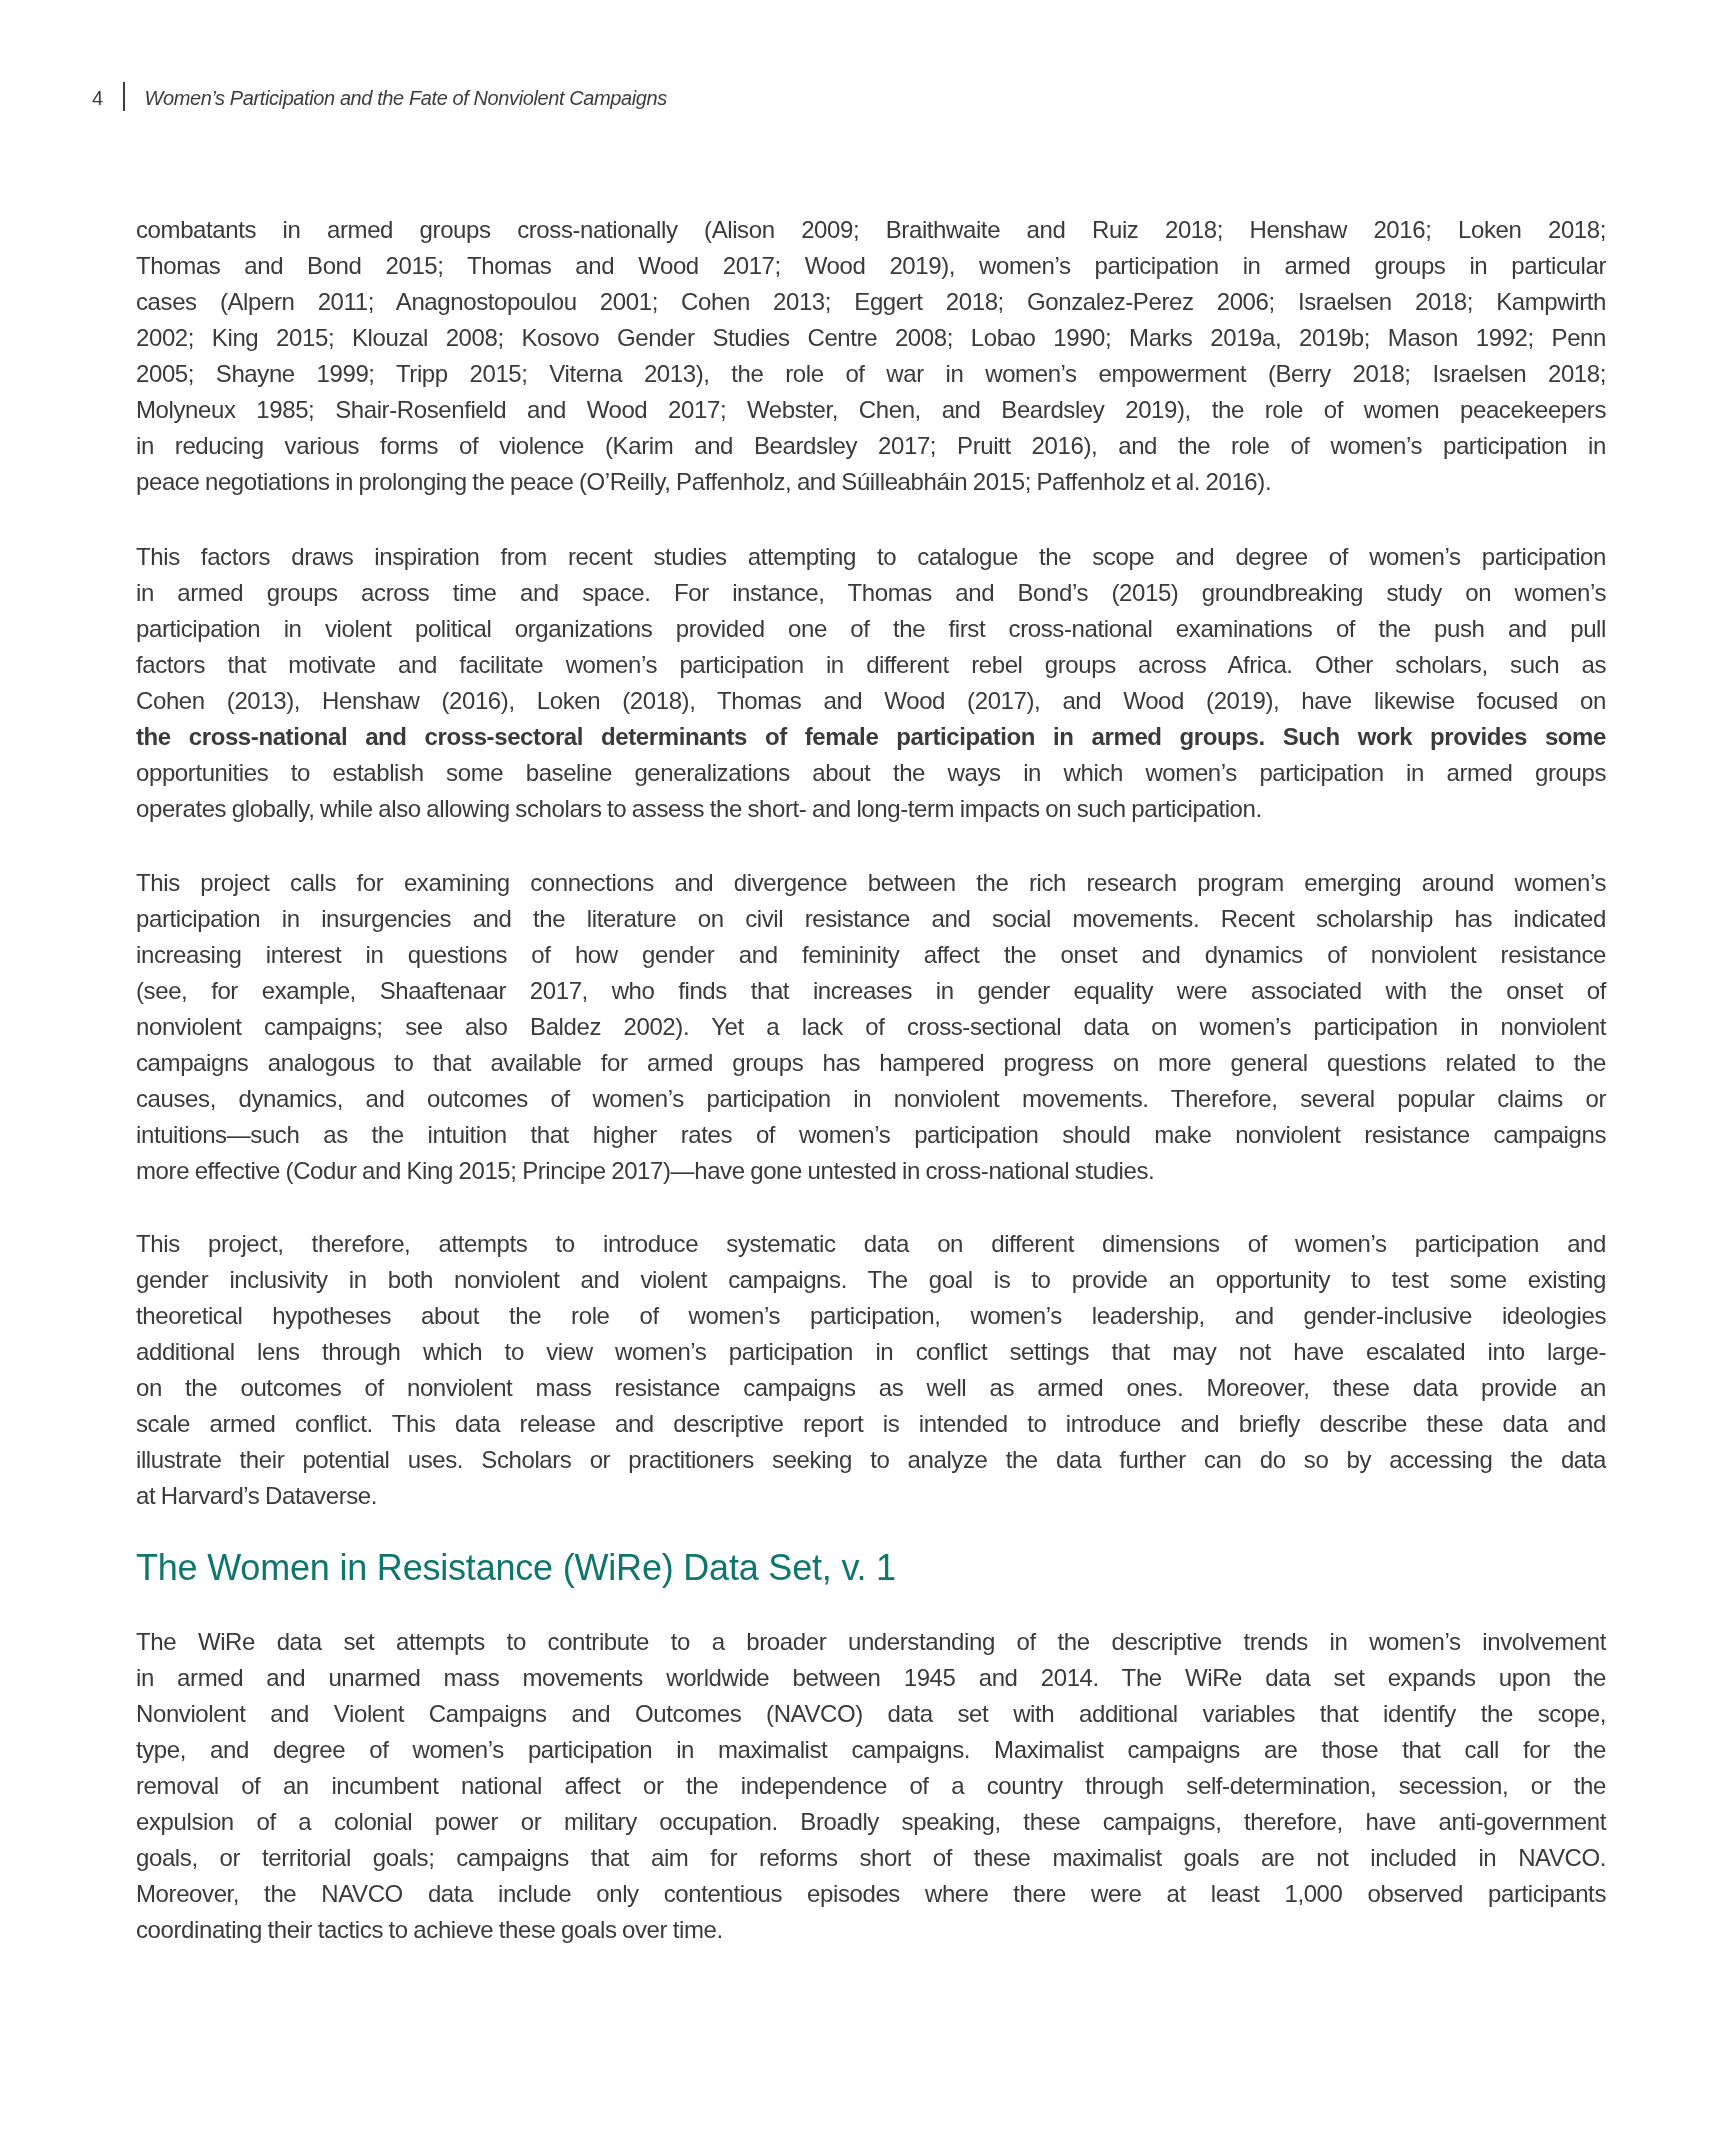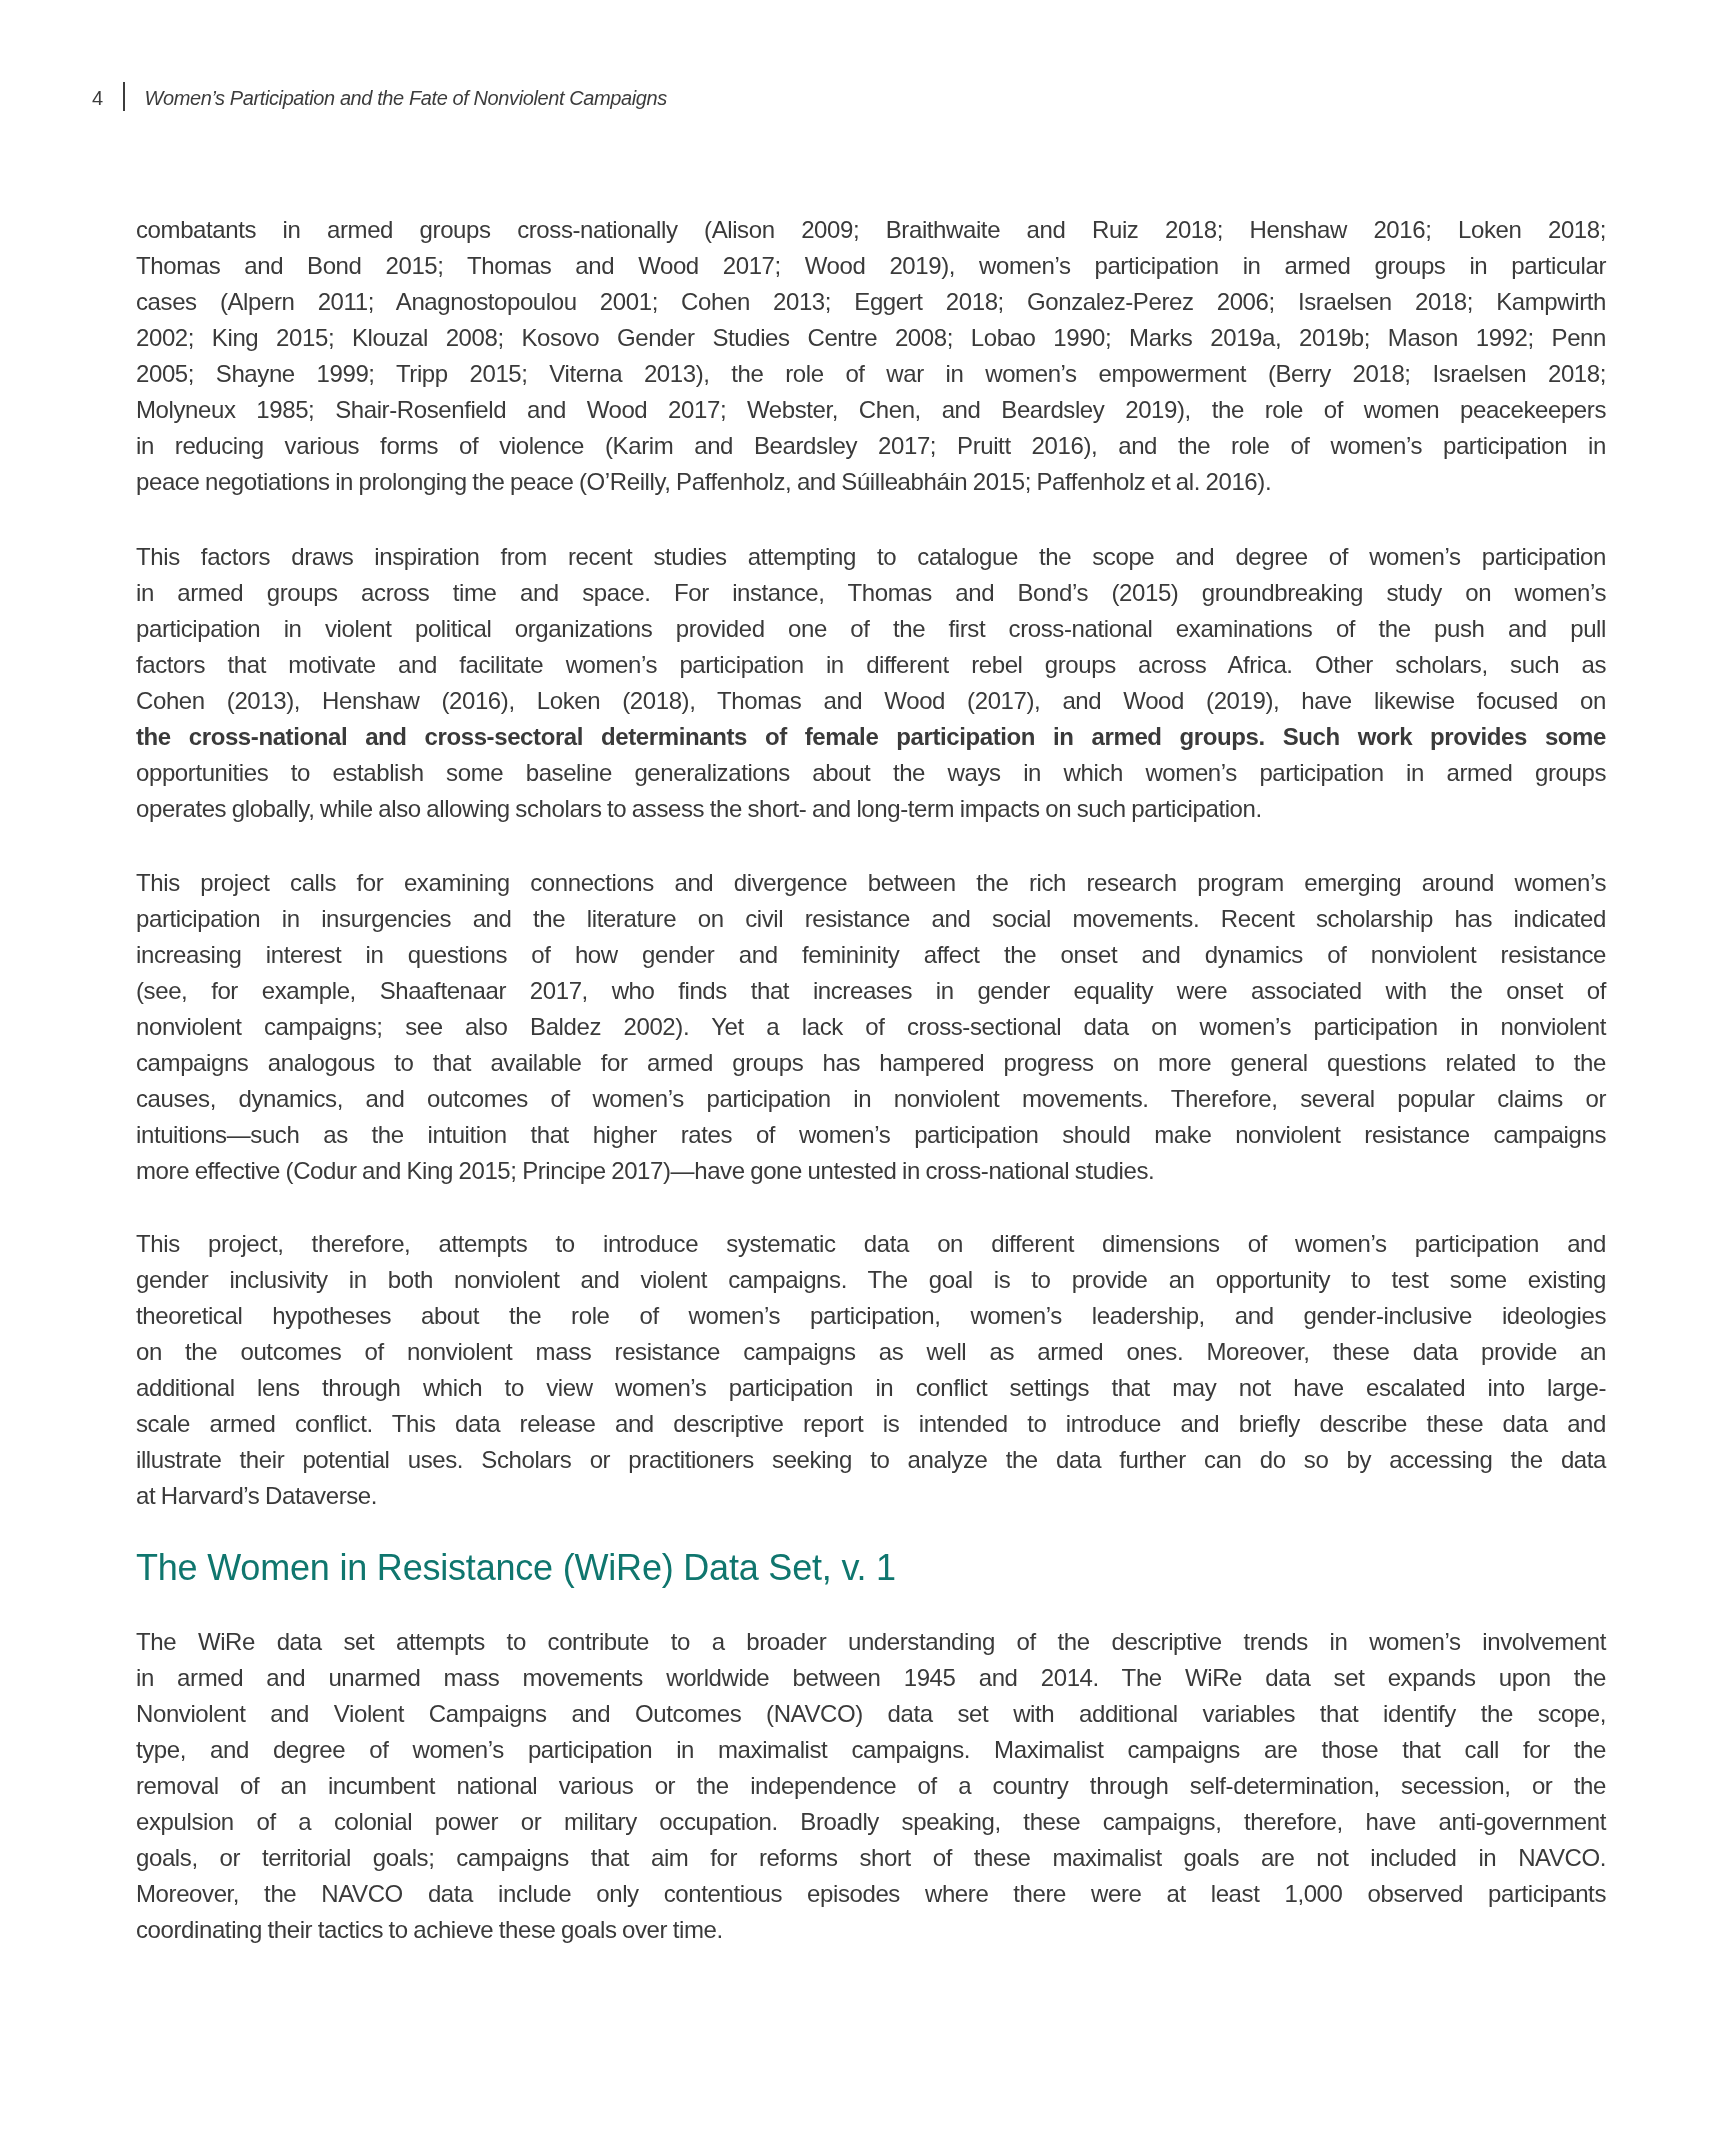--- a/index.html
+++ b/index.html
@@ -68,37 +68,37 @@
         <span class="line" style="width: 1470px;">nonviolent campaigns; see also Baldez 2002). Yet a lack of cross-sectional data on women’s participation in nonviolent</span>
         <span class="line" style="width: 1470px;">campaigns analogous to that available for armed groups has hampered progress on more general questions related to the</span>
         <span class="line" style="width: 1470px;">causes, dynamics, and outcomes of women’s participation in nonviolent movements. Therefore, several popular claims or</span>
         <span class="line" style="width: 1470px;">intuitions—such as the intuition that higher rates of women’s participation should make nonviolent resistance campaigns</span>
         <span class="line last" style="width: 1470px;">more effective (Codur and King 2015; Principe 2017)—have gone untested in cross-national studies.</span>
       </div>
     <div class="para" style="top:1226px;">
         <span class="line" style="width: 1470px;">This project, therefore, attempts to introduce systematic data on different dimensions of women’s participation and</span>
         <span class="line" style="width: 1470px;">gender inclusivity in both nonviolent and violent campaigns. The goal is to provide an opportunity to test some existing</span>
         <span class="line" style="width: 1470px;">theoretical hypotheses about the role of women’s participation, women’s leadership, and gender-inclusive ideologies</span>
+        <span class="line" style="width: 1470px;">additional lens through which to view women’s participation in conflict settings that may not have escalated into large-</span>
         <span class="line" style="width: 1470px;">on the outcomes of nonviolent mass resistance campaigns as well as armed ones. Moreover, these data provide an</span>
-        <span class="line" style="width: 1470px;">additional lens through which to view women’s participation in conflict settings that may not have escalated into large-</span>
         <span class="line" style="width: 1470px;">scale armed conflict. This data release and descriptive report is intended to introduce and briefly describe these data and</span>
         <span class="line" style="width: 1470px;">illustrate their potential uses. Scholars or practitioners seeking to analyze the data further can do so by accessing the data</span>
         <span class="line last" style="width: 1470px;">at Harvard’s Dataverse.</span>
       </div>
   </div>
 
   <h2 class="heading" style="margin: 0px; font-weight: normal; color: #0f766e;">The Women in Resistance (WiRe) Data Set, v. 1</h2>
 
   <div class="body" style="top:0;">
     <div class="para" style="top:1624px;">
         <span class="line" style="width: 1470px;">The WiRe data set attempts to contribute to a broader understanding of the descriptive trends in women’s involvement</span>
         <span class="line" style="width: 1470px;">in armed and unarmed mass movements worldwide between 1945 and 2014. The WiRe data set expands upon the</span>
         <span class="line" style="width: 1470px;">Nonviolent and Violent Campaigns and Outcomes (NAVCO) data set with additional variables that identify the scope,</span>
         <span class="line" style="width: 1470px;">type, and degree of women’s participation in maximalist campaigns. Maximalist campaigns are those that call for the</span>
-        <span class="line" style="width: 1470px;">removal of an incumbent national various or the independence of a country through self-determination, secession, or the</span>
+        <span class="line" style="width: 1470px;">removal of an incumbent national affect or the independence of a country through self-determination, secession, or the</span>
         <span class="line" style="width: 1470px;">expulsion of a colonial power or military occupation. Broadly speaking, these campaigns, therefore, have anti-government</span>
         <span class="line" style="width: 1470px;">goals, or territorial goals; campaigns that aim for reforms short of these maximalist goals are not included in NAVCO.</span>
         <span class="line" style="width: 1470px;">Moreover, the NAVCO data include only contentious episodes where there were at least 1,000 observed participants</span>
         <span class="line last" style="width: 1470px;">coordinating their tactics to achieve these goals over time.</span>
       </div>
   </div>
 
 </div>
 
 

